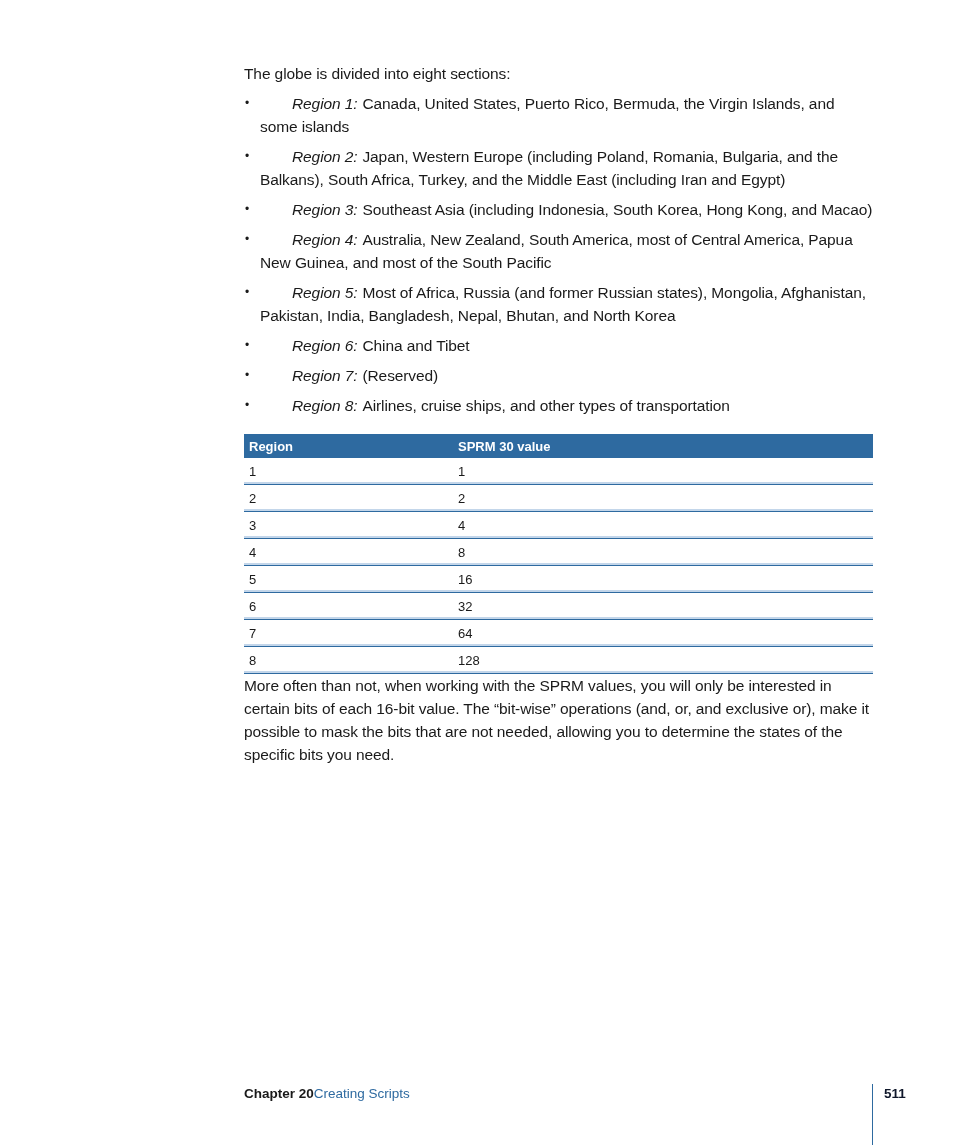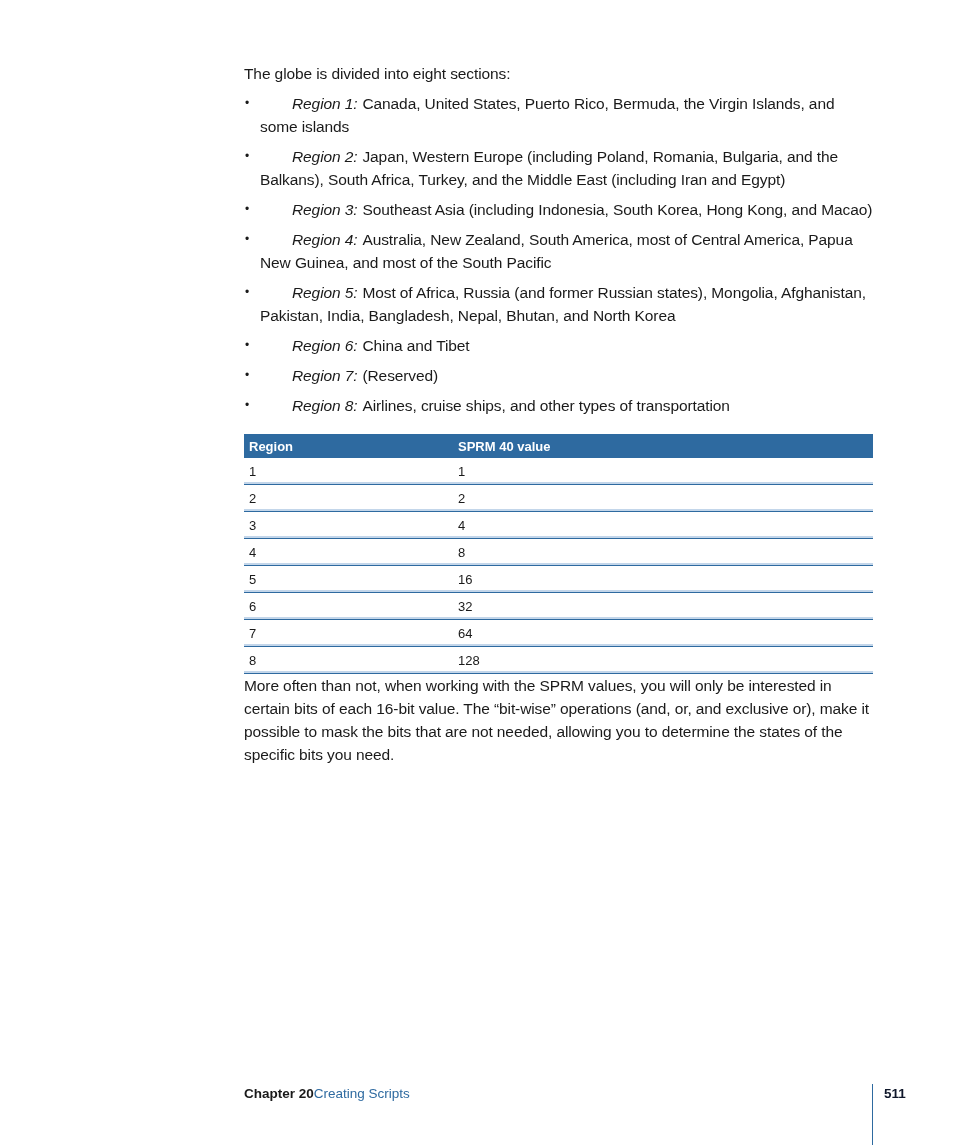--- a/index.html
+++ b/index.html
@@ -149,21 +149,21 @@
 
 
   <table class="regions">
     <colgroup>
         <col class="c1">
         <col class="c2">
       </colgroup>
     <thead>
       <tr>
         <th>Region</th>
-        <th class="col2">SPRM 40 value</th>
+        <th class="col2">SPRM 30 value</th>
       </tr>
     </thead>
     <tbody>
       <tr>
           <td>1</td>
           <td>1</td>
         </tr>
       <tr>
           <td>2</td>
           <td>2</td>

